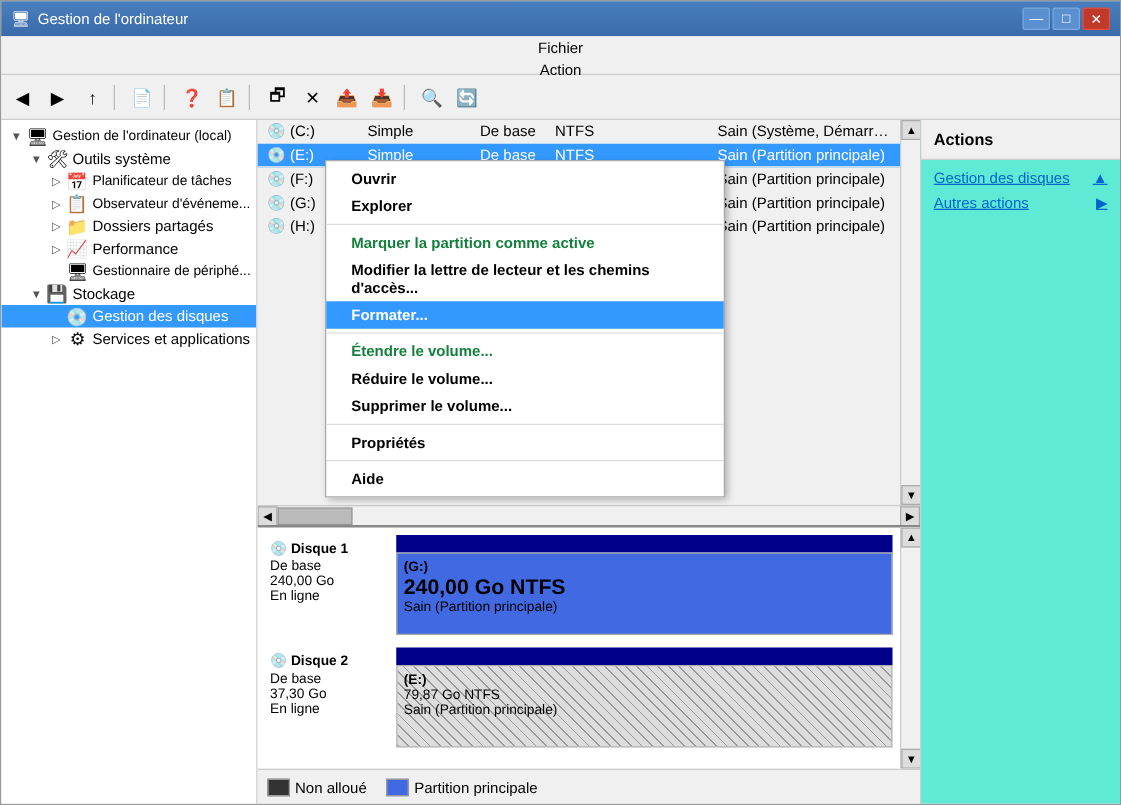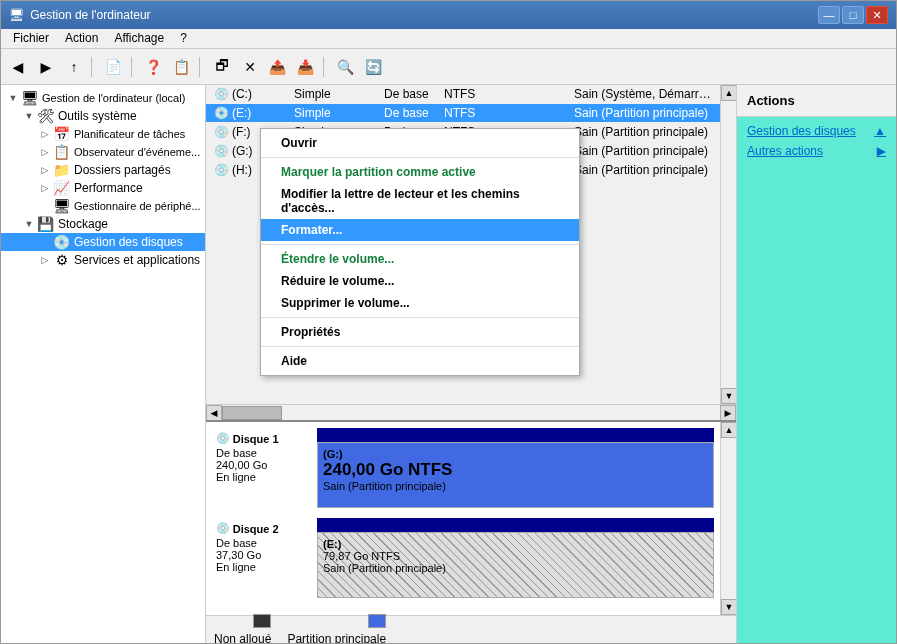--- a/index.html
+++ b/index.html
@@ -8,21 +8,21 @@
     .window { width: 897px; height: 644px; background: #f0f0f0; border: 1px solid #999; display: flex; flex-direction: column; }
     
     
     .titlebar { background: linear-gradient(to bottom, #4a7fbd, #3a6aaa); height: 28px; display: flex; align-items: center; padding: 0 8px; color: white; font-size: 12px; justify-content: space-between; }
     .titlebar-left { display: flex; align-items: center; gap: 6px; }
     .titlebar-controls { display: flex; gap: 2px; }
     .titlebar-btn { width: 22px; height: 18px; background: #5a90d0; border: 1px solid #7aaae0; color: white; font-size: 11px; display: flex; align-items: center; justify-content: center; cursor: pointer; border-radius: 2px; }
     .titlebar-btn.close { background: #c0392b; border-color: #e74c3c; }
     
     
-    .menubar { background: #f0f0f0; height: 20px; display: flex; padding: 0 4px; border-bottom: 1px solid #ccc; }
+    .menubar { background: #f0f0f0; height: 31px; display: flex; align-items: center; padding: 0 4px; border-bottom: 1px solid #ccc; flex-direction: column; }
     .menu-item { padding: 2px 8px; cursor: pointer; font-size: 12px; }
     
     
     .toolbar { background: #f0f0f0; height: 36px; display: flex; align-items: center; padding: 0 4px; border-bottom: 1px solid #ccc; gap: 2px; }
     .tb-btn { width: 26px; height: 26px; background: #f0f0f0; border: 1px solid transparent; display: flex; align-items: center; justify-content: center; cursor: pointer; font-size: 14px; }
     .tb-sep { width: 6px; border-left: 1px solid #bbb; height: 20px; margin: 0 2px; }
     
     
     .main { display: flex; flex: 1; overflow: hidden; }
     
@@ -44,21 +44,21 @@
     
     
     .actions-panel { width: 160px; background: #5eead4; border-left: 1px solid #ccc; padding: 0; }
     .actions-title { font-weight: bold; font-size: 13px; padding: 8px 10px; border-bottom: 1px solid #ccc; background: #f0f0f0; }
     .actions-section { padding: 4px 0; }
     .actions-link { padding: 3px 10px; color: #0066cc; text-decoration: underline; cursor: pointer; font-size: 12px; display: flex; align-items: center; justify-content: space-between; }
     .actions-subsection { padding: 3px 10px; font-size: 12px; color: #0066cc; text-decoration: underline; cursor: pointer; display: flex; justify-content: space-between; align-items: center; }
     
     
     .statusbar { height: 28px; background: #f0f0f0; border-top: 1px solid #ccc; display: flex; align-items: center; padding: 0 8px; gap: 16px; font-size: 12px; }
-    .legend-item { display: flex; align-items: flex-end; gap: 4px; flex-direction: column; }
+    .legend-item { display: flex; align-items: flex-start; gap: 4px; }
     .legend-box { width: 18px; height: 14px; border: 1px solid #999; }
     .legend-black { background: #333; }
     .legend-blue { background: #4169e1; }
     
     
     .context-menu { position: absolute; background: white; border: 1px solid #aaa; box-shadow: 2px 2px 6px rgba(0,0,0,0.3); z-index: 100; width: 320px; padding: 3px 0; font-weight: bold; }
     .ctx-item { padding: 4px 20px; cursor: pointer; font-size: 12px; }
     .ctx-item.highlighted { background: #3399ff; color: white; }
     .ctx-item.disabled { color: #15803d; cursor: default; }
     .ctx-sep { height: 1px; background: #ddd; margin: 3px 0; }
@@ -297,20 +297,21 @@
           <span>Autres actions</span>
           <span>▶</span>
         </div>
       </div>
     </div>
   </div>
 
   <div style="position:absolute; top:128px; left:260px;">
     <div class="context-menu">
       <div class="ctx-item">Ouvrir</div>
+      <div class="ctx-item">Explorer</div>
       <div class="ctx-sep"></div>
       <div class="ctx-item disabled">Marquer la partition comme active</div>
       <div class="ctx-item">Modifier la lettre de lecteur et les chemins d'accès...</div>
       <div class="ctx-item highlighted">Formater...</div>
       <div class="ctx-sep"></div>
       <div class="ctx-item disabled">Étendre le volume...</div>
       <div class="ctx-item">Réduire le volume...</div>
       <div class="ctx-item">Supprimer le volume...</div>
       <div class="ctx-sep"></div>
       <div class="ctx-item">Propriétés</div>

